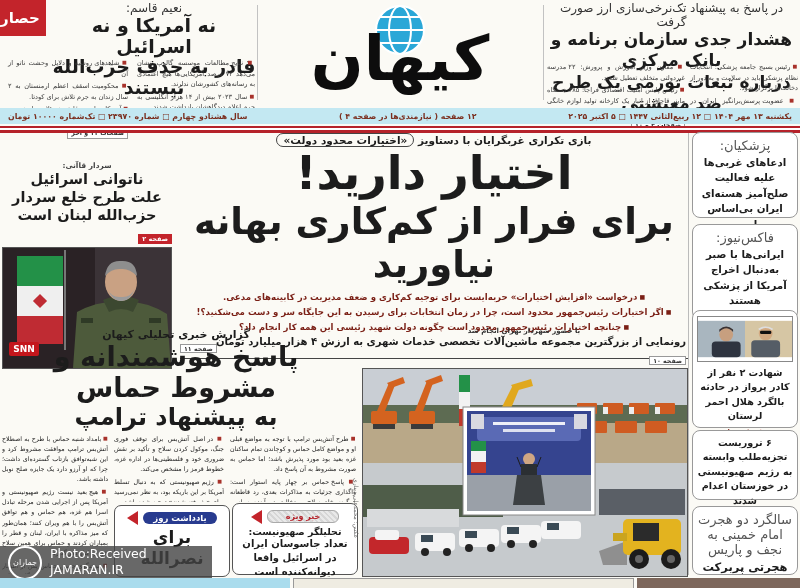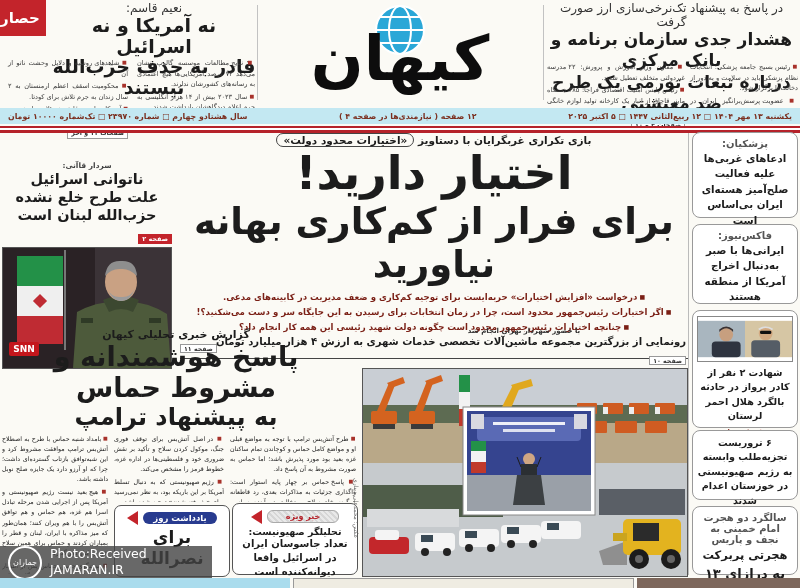--- a/index.html
+++ b/index.html
@@ -53,21 +53,21 @@
   .red-arrow.r{border-left:none;border-right:11px solid #c3242b;}
   .spec-pill{background:repeating-linear-gradient(45deg,#e9e9e9 0 2px,#d6d6d6 2px 4px);color:#b5222a;
              font-size:8px;font-weight:bold;border:1px solid #aaa;border-radius:6px;padding:1px 18px;}
   .mini-foot{font-size:6.3px;font-weight:bold;color:#444;}
   .mini-foot::before{content:"| ";color:#999;}
   .mini-foot::after{content:" |";color:#999;}
   .roundbox{border:1px solid #555;border-radius:7px;background:#fff;}
   
   .sbox{left:692px;width:106px;border:1px solid #999;border-radius:8px;background:#fff;
         box-sizing:border-box;padding:5px 4px 3px;text-align:center;}
-  .sb-kick{font-size:10px;font-weight:bold;color:#555;margin-bottom:2px;}
+  .sb-kick{font-size:13px;font-weight:normal;color:#555;margin-bottom:2px;}
   .sb-title{font-size:10.3px;font-weight:bold;line-height:1.5;}
   .sb-title.sm{font-size:9.6px;}
   .sb-page{font-size:6.5px;font-weight:bold;color:#8a2b20;margin-top:3px;}
   .sb-page::before{content:"● ";color:#c3242b;font-size:5px;}
   .credit-v{writing-mode:vertical-rl;font-size:6px;color:#666;letter-spacing:1px;}
   
   .wm{left:0;top:546px;width:212px;height:42px;background:rgba(66,66,66,.8);display:flex;
       align-items:flex-start;gap:8px;padding:0 8px;box-sizing:border-box;direction:ltr;}
   .wm-logo{width:30px;height:30px;border:2px solid #fff;border-radius:50%;color:#fff;
            font-size:8px;line-height:30px;text-align:center;flex:none;}
@@ -153,21 +153,21 @@
     </div>
     <div style="text-align:left;margin-top:1px;">
       <span class="ptag">صفحه ۱۱</span>
     </div>
     <div style="border-bottom:1px solid #444;margin-top:3px;"></div>
   </div>
 
   <div class="abs ctr" style="left:2px;top:133px;width:170px;">
     <div class="q-kick">سردار قاآنی:</div>
     <div class="q-hl">ناتوانی اسرائیل</div>
-    <div class="q-hl">علت طرح خلع نشده حزب‌الله لبنان است</div>
+    <div class="q-hl">علت طرح خلع سردار حزب‌الله لبنان است</div>
     <div style="text-align:right;margin:2px 0;">
       <span class="q-tag">صفحه ۲</span>
     </div>
     <svg class="photo-frame" width="168" height="120" viewBox="0 0 168 120">
       <rect width="168" height="120" fill="#2a2225"></rect>
       <rect x="92" width="76" height="120" fill="#3b3337"></rect>
       <g>
         <rect x="14" y="8" width="46" height="30" fill="#239148"></rect>
         <rect x="14" y="38" width="46" height="30" fill="#efefef"></rect>
         <rect x="14" y="68" width="46" height="28" fill="#bf2b33"></rect>
@@ -352,23 +352,23 @@
         <circle cx="72" cy="70" r="4" fill="#666"></circle>
     </g>
   </svg>
 
   <div class="abs sbox" style="top:132px;height:86px;">
     <div class="sb-kick">پزشکیان:</div>
     <div class="sb-title">ادعاهای غربی‌ها علیه فعالیت صلح‌آمیز هسته‌ای ایران بی‌اساس است</div>
     <div class="sb-page">صفحه ۳</div>
   </div>
 
-  <div class="abs sbox" style="top:224px;height:80px;">
+  <div class="abs sbox" style="top:224px;height:96px;">
     <div class="sb-kick">فاکس‌نیوز:</div>
-    <div class="sb-title">ایرانی‌ها با صبر به‌دنبال اخراج آمریکا از منطقه هستند</div>
+    <div class="sb-title">ایرانی‌ها با صبر به‌دنبال اخراج آمریکا از پزشکی هستند</div>
     <div class="sb-page">صفحه ۲</div>
   </div>
 
   <div class="abs sbox" style="top:310px;height:118px;">
     <svg width="94" height="44" viewBox="0 0 150 58" style="border:1px solid #888;">
       <rect width="75" height="58" fill="#a9b6bf"></rect>
         <rect x="75" width="75" height="58" fill="#d6c6a4"></rect>
       <circle cx="45" cy="22" r="11" fill="#c79f7f"></circle>
       <path d="M34 18 Q45 6 56 18 L56 14 Q45 4 34 14 Z" fill="#3a3233"></path>
       <rect x="22" y="33" width="46" height="25" rx="6" fill="#2e3440"></rect>

